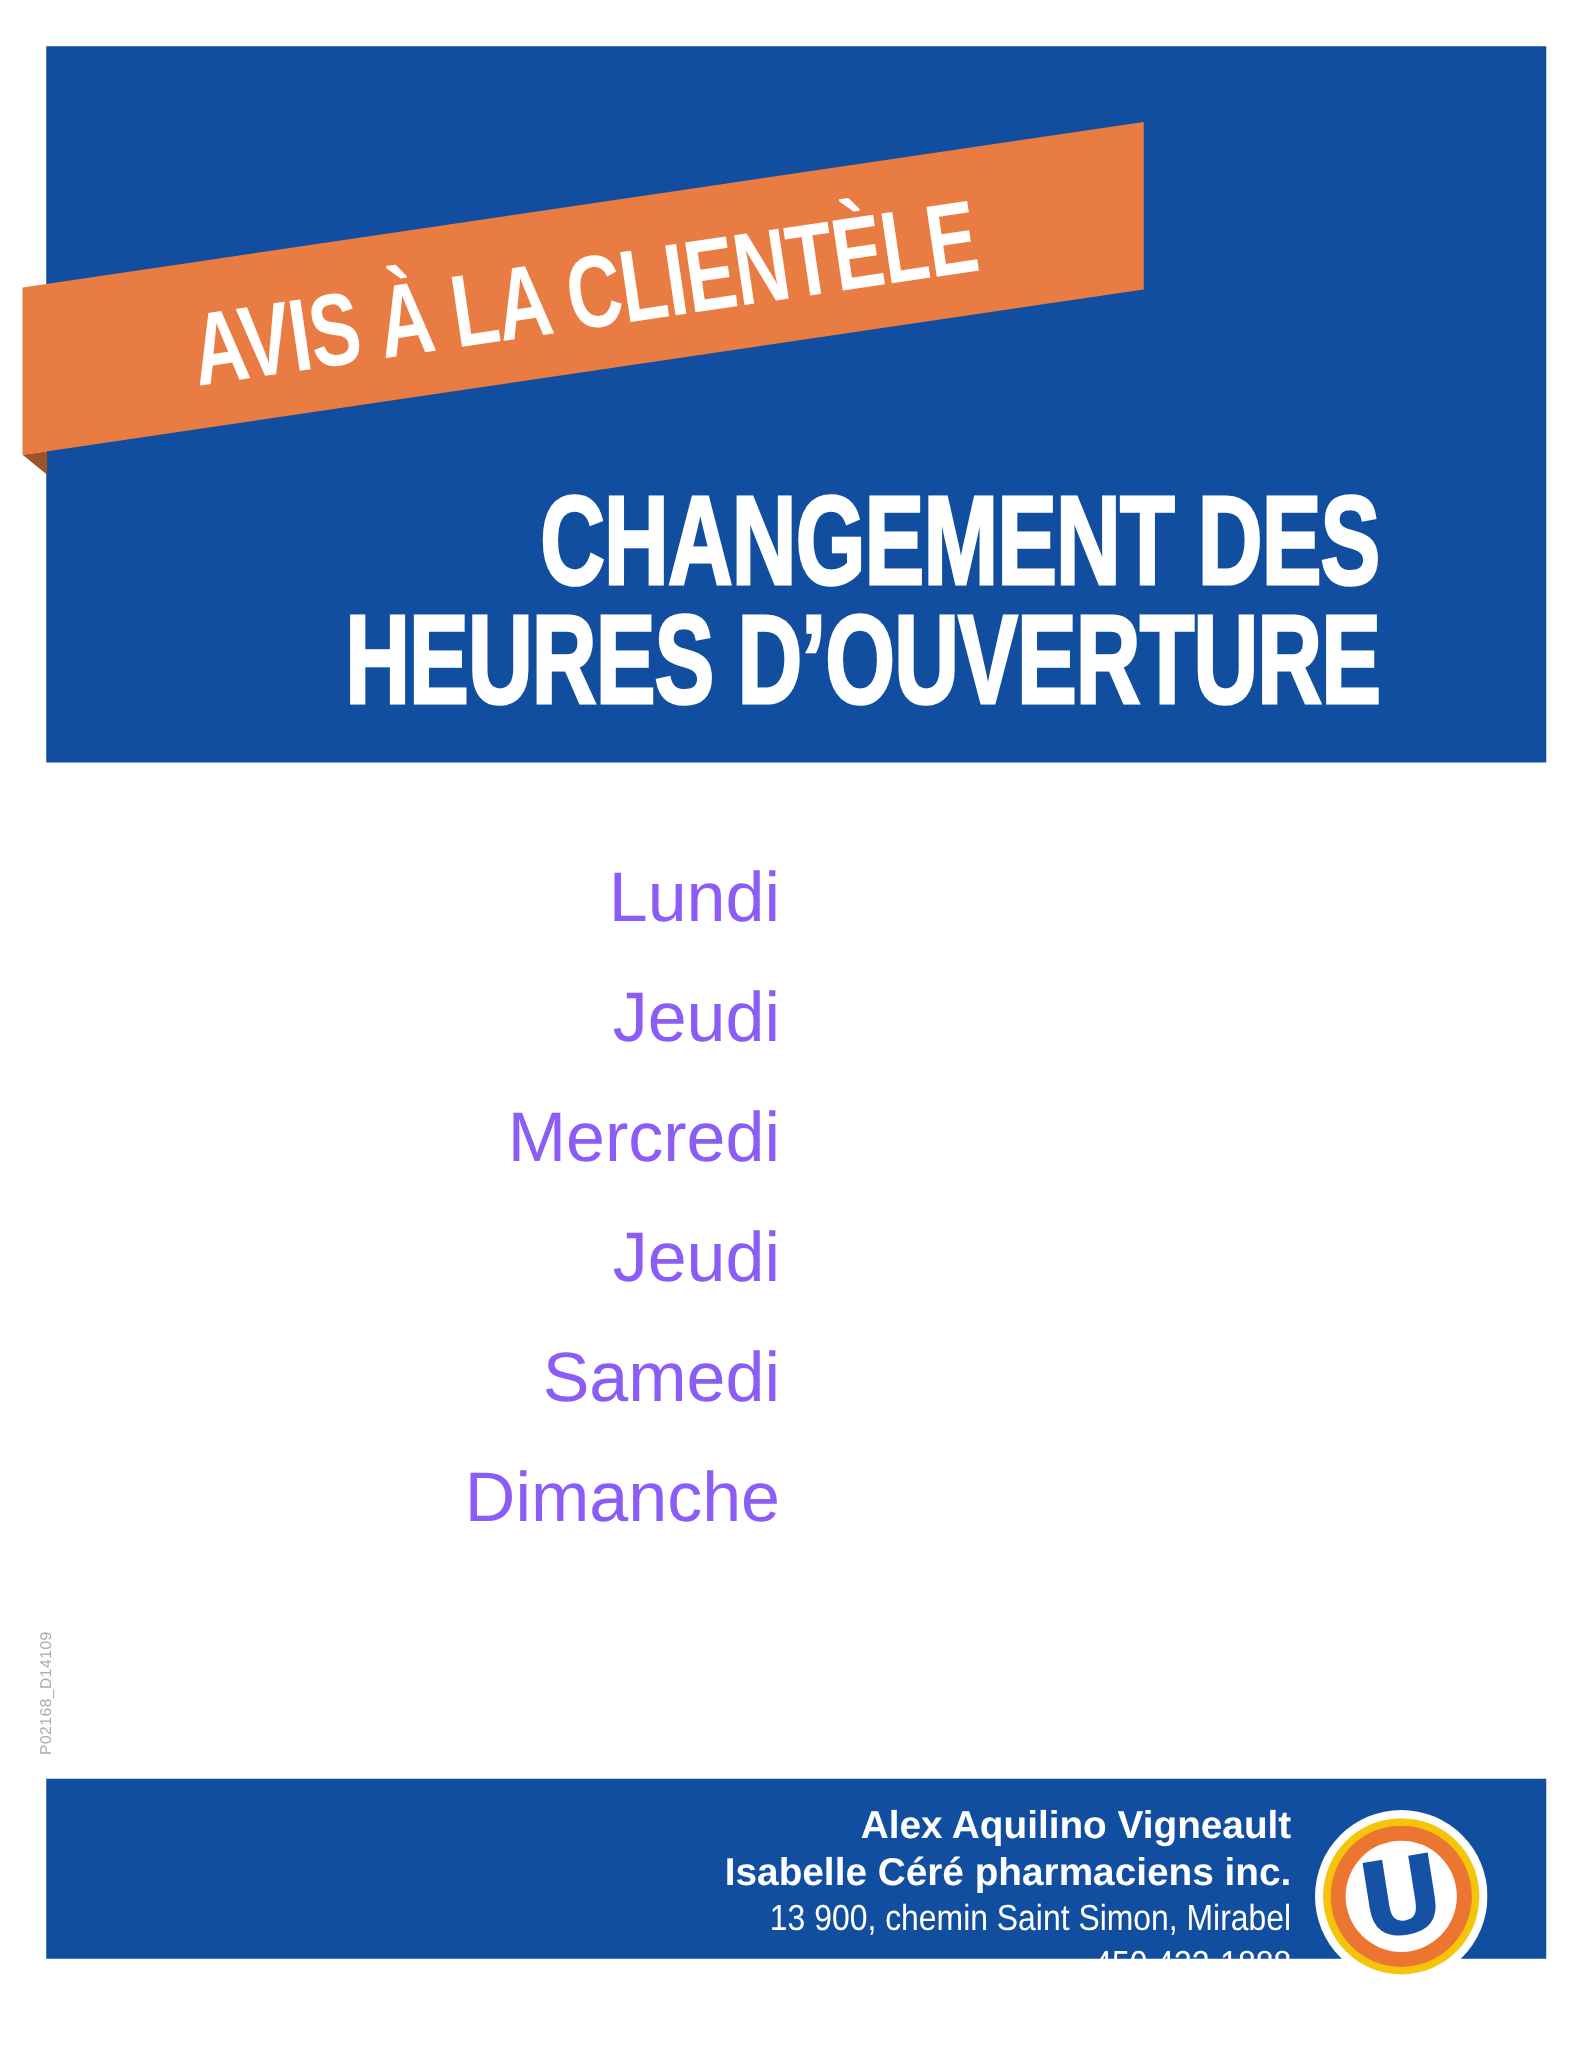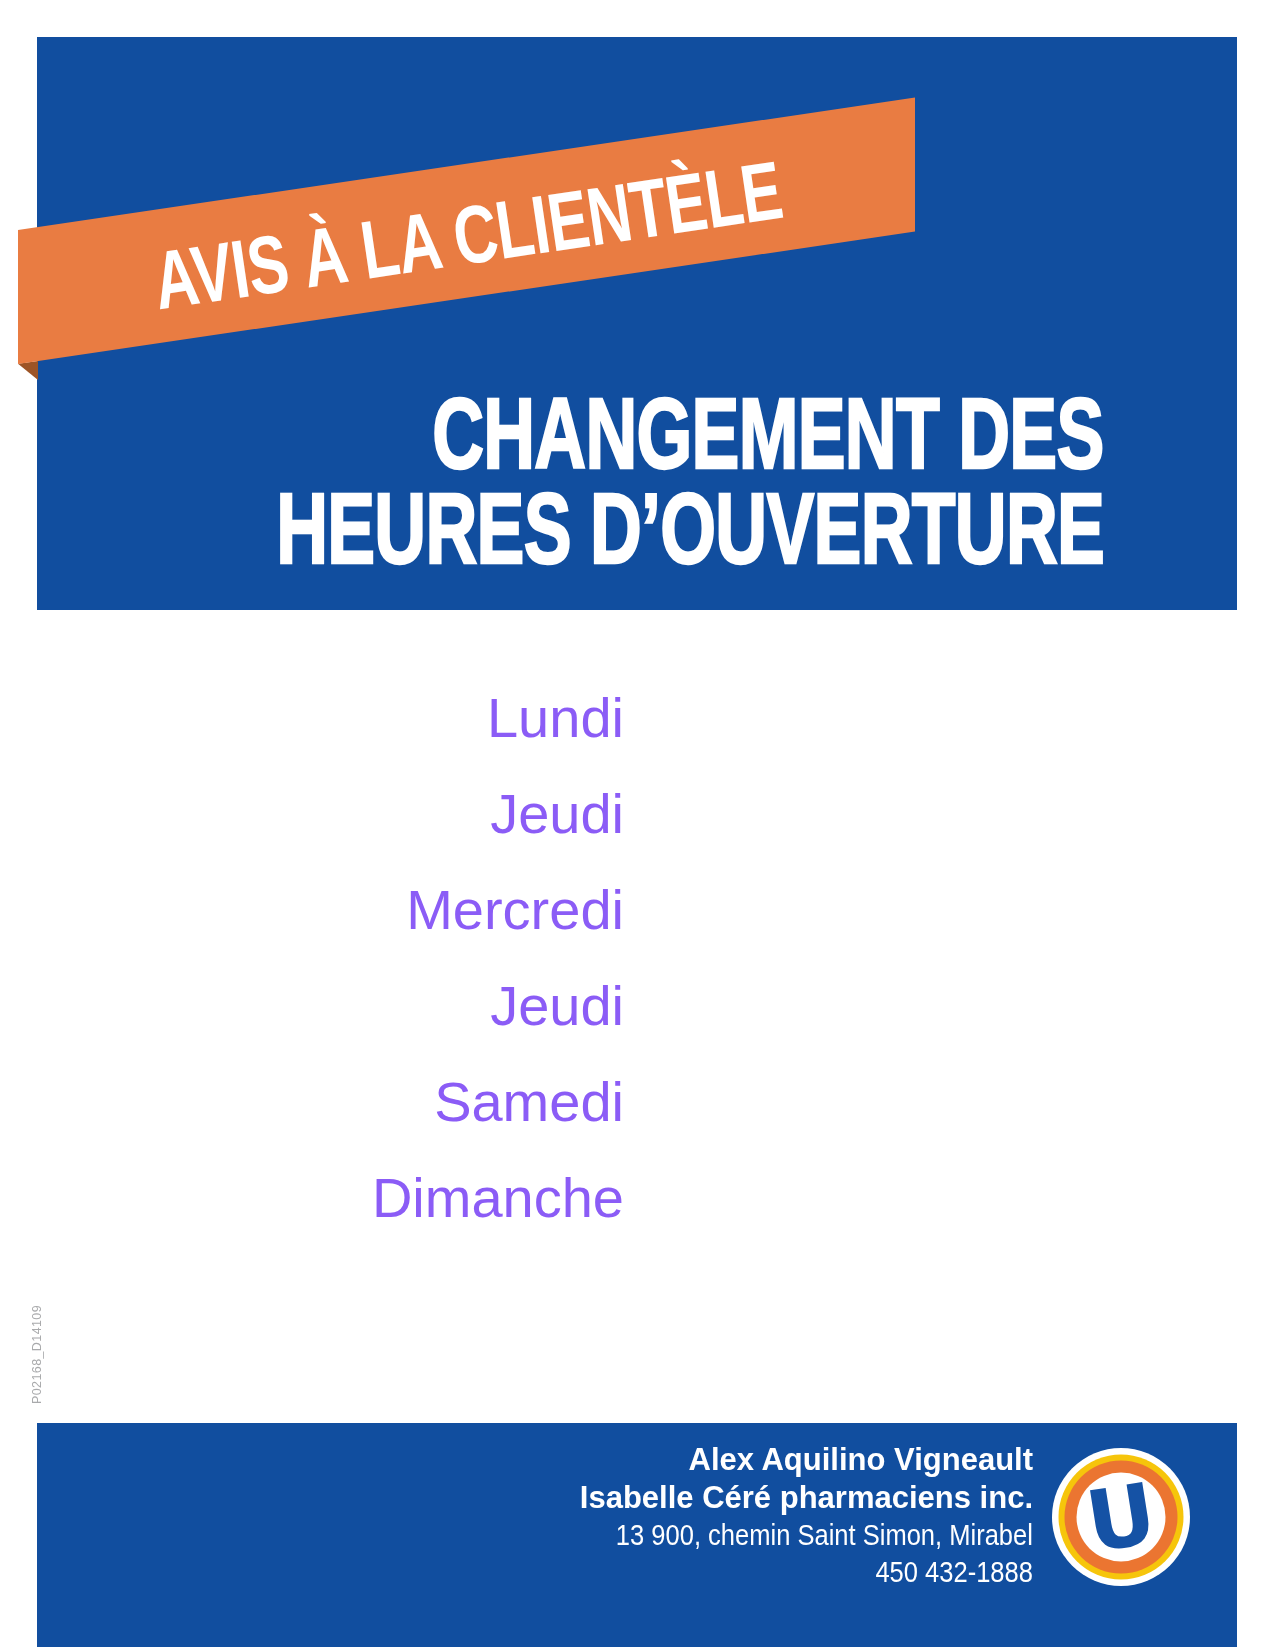--- a/index.html
+++ b/index.html
@@ -43,21 +43,21 @@
     font-size:56px;line-height:96px;color:#8b5cf6;white-space:nowrap;
   }
   
   .print-code{
     position:absolute;left:30px;top:1404px;transform:rotate(-90deg);
     transform-origin:0 0;font-size:12.5px;letter-spacing:0.4px;
     color:#A9AAAC;white-space:nowrap;
   }
   
   .footer-bar{
-    position:absolute;left:37px;top:1423px;width:1200px;height:224px;
+    position:absolute;left:37px;top:1423px;width:1200px;height:144px;
     background:#114E9F;
   }
   .footer-text{
     position:absolute;right:204px;top:18px;text-align:right;color:#ffffff;
     white-space:nowrap;
   }
   .footer-text .bold{font-weight:bold;font-size:31px;line-height:38px;}
   .footer-text .light{
     font-size:29px;line-height:37px;transform:scaleX(0.88);
     transform-origin:100% 50%;

